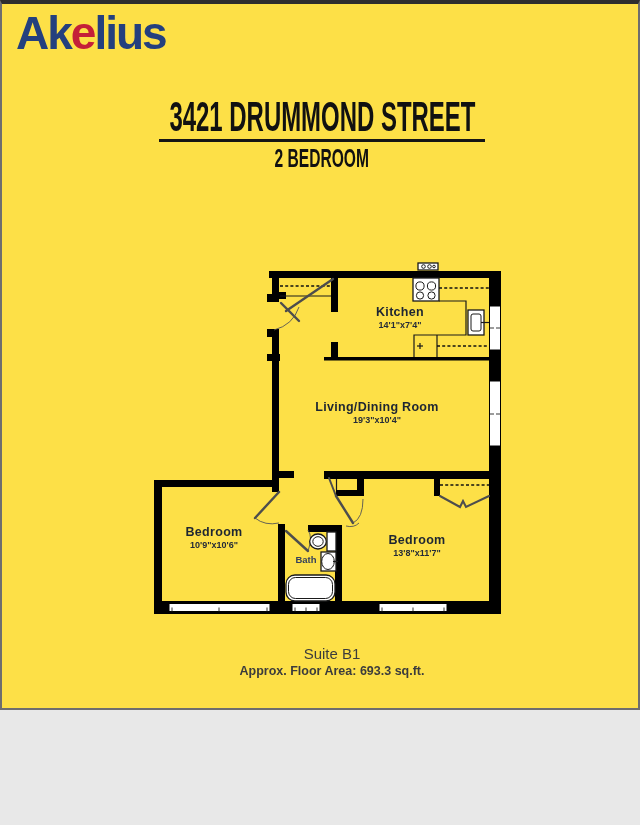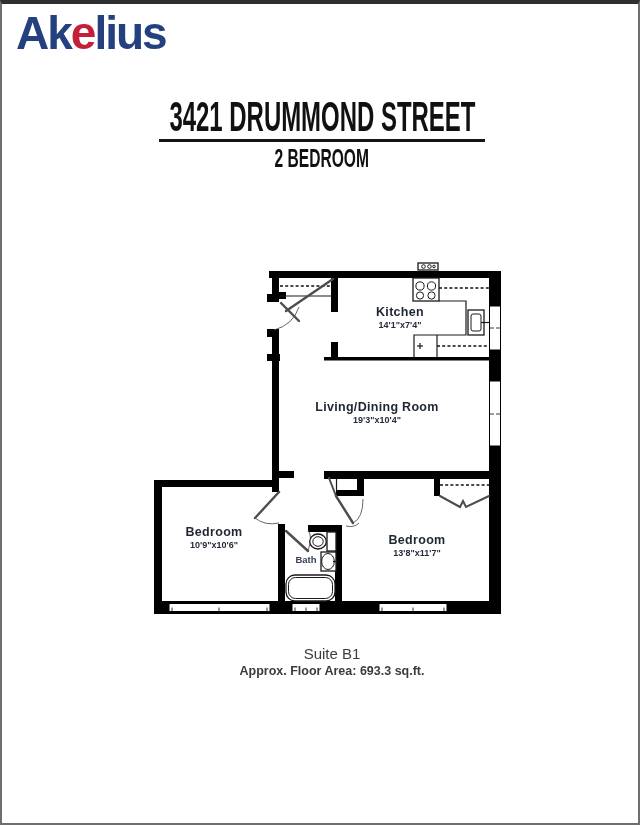--- a/index.html
+++ b/index.html
@@ -1,17 +1,17 @@
 <!DOCTYPE html>
 <html><head>
 <meta charset="utf-8">
 <style>
   html,body{margin:0;padding:0;background:#e8e8e8;}
   .page{
-    position:relative;width:640px;height:825px;background:#ffffff;
+    position:relative;width:640px;height:710px;background:#fde047;
     box-sizing:border-box;border:2px solid #6e6e6e;border-top:4px solid #2e2e2e;
     font-family:"Liberation Sans",sans-serif;overflow:hidden;
   }
   .logo{
     position:absolute;left:14px;top:6px;font-size:46px;font-weight:bold;
     letter-spacing:-2px;color:#24407e;line-height:1;
   }
   .logo .logo-e{color:#c41f38;}
   .header{position:absolute;left:0;top:92px;width:640px;text-align:center;}
   .title-text{

